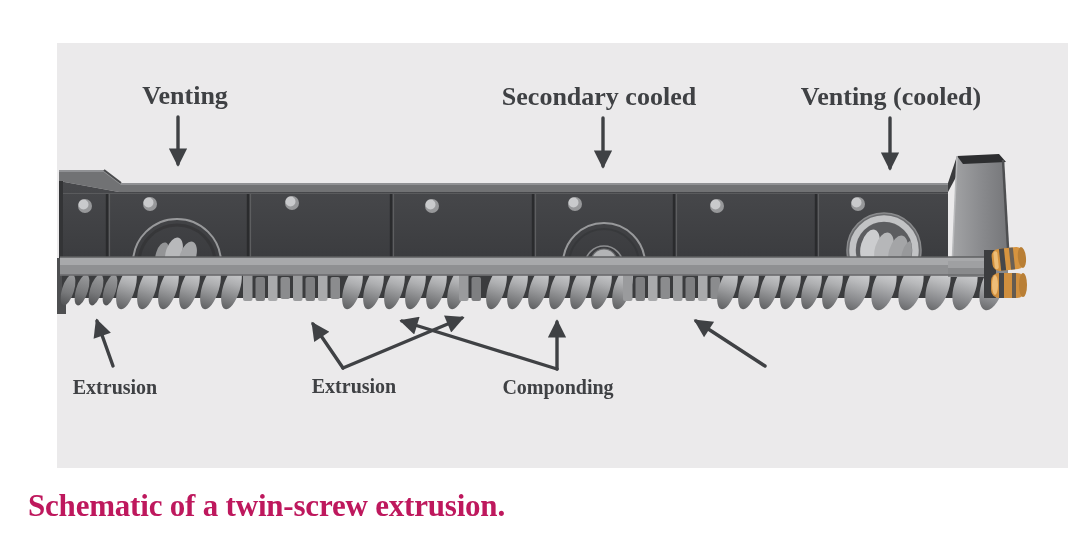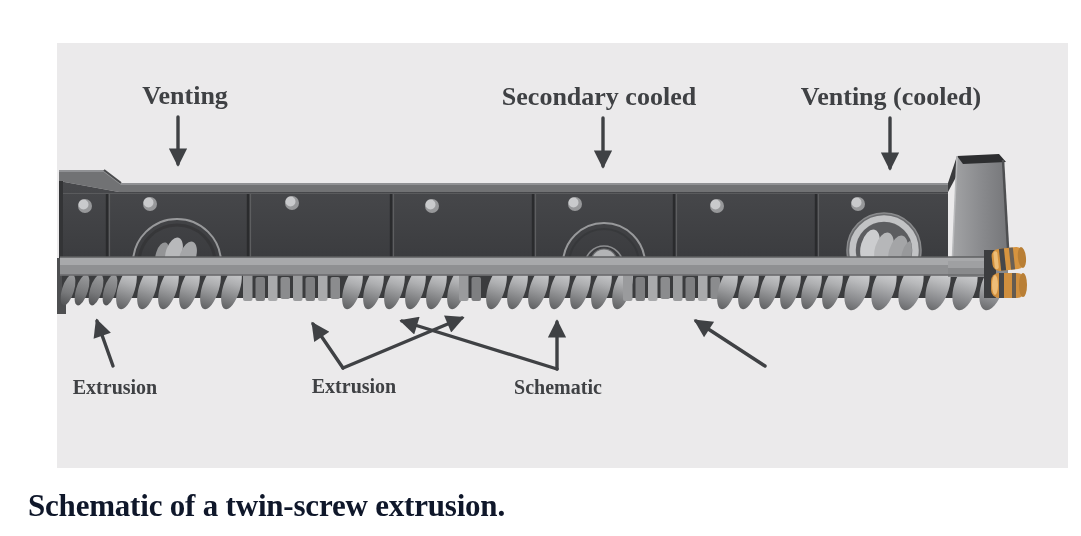--- a/index.html
+++ b/index.html
@@ -4,21 +4,21 @@
 <style>
   html,body{margin:0;padding:0;background:#ffffff;}
   #stage{position:relative;width:1081px;height:536px;background:#ffffff;overflow:hidden;
          font-family:Liberation Serif, serif;}
   #machine-svg{position:absolute;left:0;top:0;}
   .lbl{position:absolute;font-weight:bold;color:#3f4144;white-space:nowrap;line-height:1.05;}
   .lbl.top{font-size:26px;}
   .lbl.bot{font-size:20px;}
   .ctr{transform:translateX(-50%);}
   #caption{position:absolute;left:28px;top:488px;font-size:31px;font-weight:bold;
-           color:#0f172a;white-space:nowrap;letter-spacing:-0.2px;}
+           color:#be185d;white-space:nowrap;letter-spacing:-0.2px;}
 </style>
 </head>
 <body>
 
 <div id="stage">
 
 <svg id="machine-svg" width="1081" height="536" viewBox="0 0 1081 536" xmlns="http://www.w3.org/2000/svg">
   <defs>
     <linearGradient id="gLobe" x1="0" y1="0" x2="0" y2="1">
       <stop offset="0" stop-color="#d4d5d7"></stop>
@@ -247,17 +247,17 @@
     <path d="M765,366 L696,321" marker-end="url(#ah)"></path>
   </g>
 </svg>
 
 <div class="lbl top ctr" style="left:185px;top:82px">Venting</div>
 <div class="lbl top ctr" style="left:599px;top:83px">Secondary cooled</div>
 <div class="lbl top ctr" style="left:891px;top:83px">Venting (cooled)</div>
 
 <div class="lbl bot ctr" style="left:115px;top:377px">Extrusion</div>
 <div class="lbl bot ctr" style="left:354px;top:376px">Extrusion</div>
-<div class="lbl bot ctr" style="left:558px;top:377px">Schematic</div>
+<div class="lbl bot ctr" style="left:558px;top:377px">Componding</div>
 
 <div id="caption">Schematic of a twin-screw extrusion.</div>
 
 </div>
 
 </body></html>

